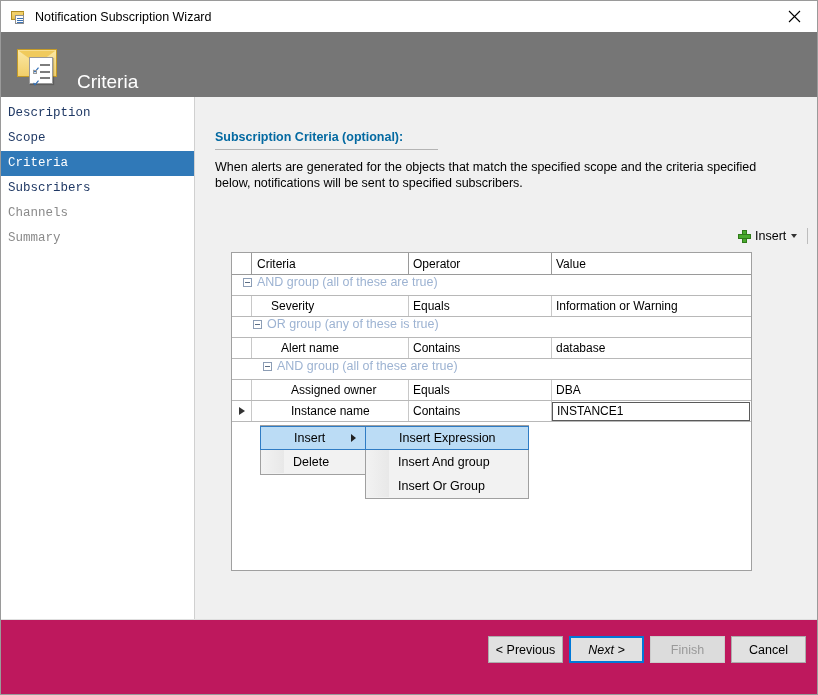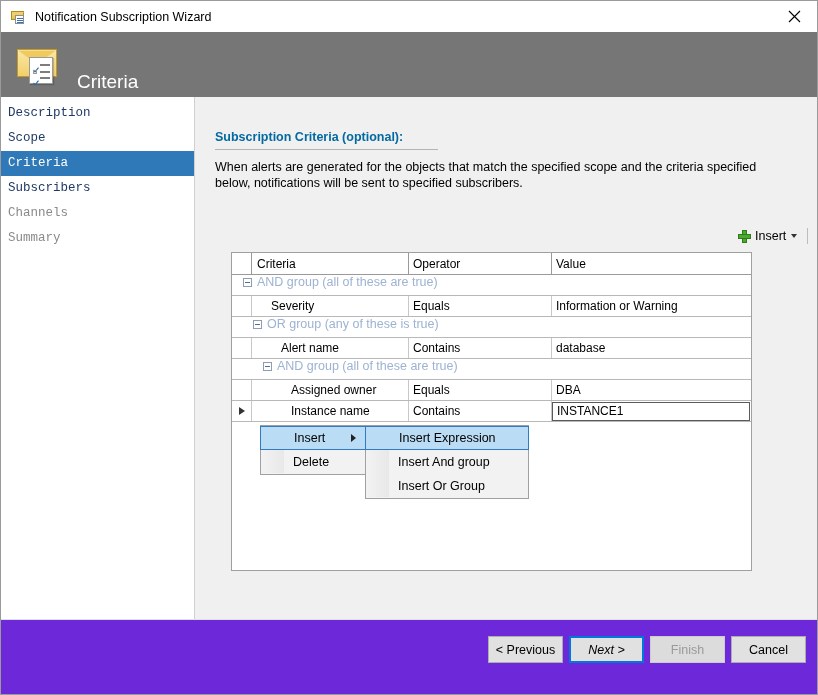--- a/index.html
+++ b/index.html
@@ -419,21 +419,21 @@
     border-bottom: 4px solid transparent;
     border-left: 5px solid #222;
   }
 
   
   .footer {
     position: absolute;
     left: 0; top: 618px;
     width: 816px;
     height: 75px;
-    background: #6d28d9;
+    background: #be185d;
     border-top: 1px solid #dfdfdf;
   }
   .btn {
     position: absolute;
     top: 16px;
     height: 27px;
     background: #e1e1e1;
     border: 1px solid #adadad;
     box-sizing: border-box;
     font-family: "Liberation Sans", sans-serif;

